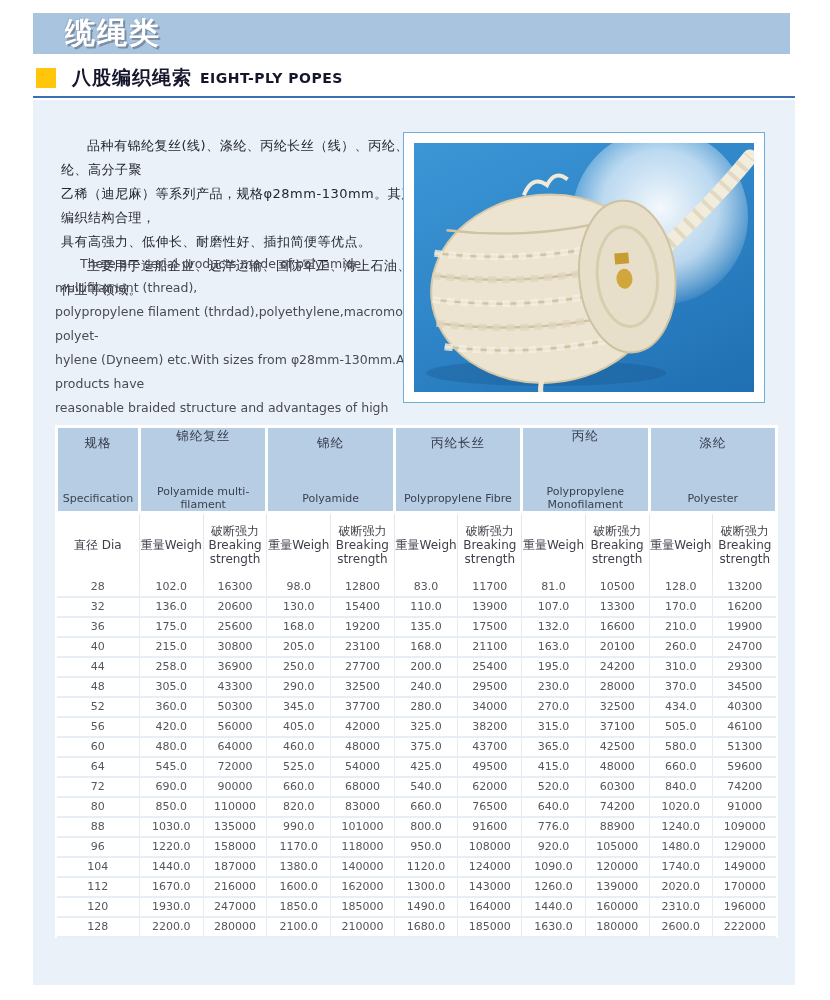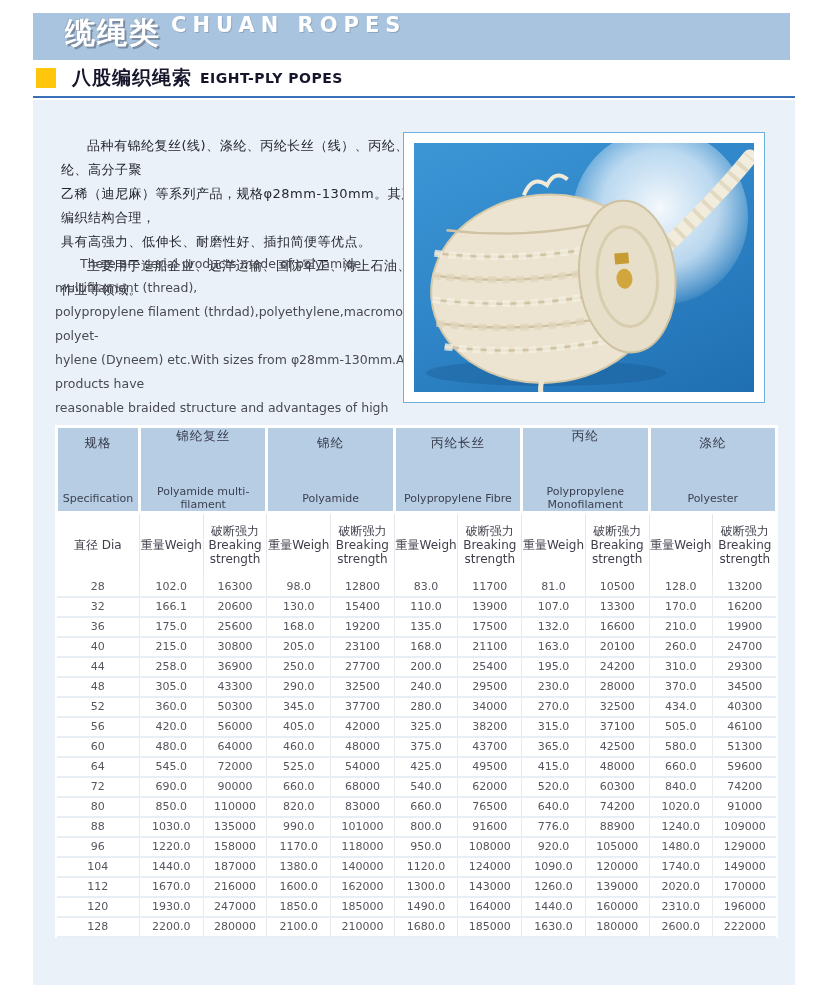--- a/index.html
+++ b/index.html
@@ -1,21 +1,21 @@
 <!DOCTYPE html>
 <html><head>
 <meta charset="utf-8">
 <style>
   * { margin:0; padding:0; box-sizing:border-box; }
   body { background:#ffffff; font-family:"DejaVu Sans","Liberation Sans",sans-serif; }
   .page { position:relative; width:830px; height:1000px; background:#ffffff; overflow:hidden; }
 
   
-  .banner { position:absolute; left:33px; top:13px; width:757px; height:47px;
-            background:#a9c4de; display:flex; padding-left:32px; }
+  .banner { position:absolute; left:33px; top:13px; width:757px; height:41px;
+            background:#a9c4de; display:flex; align-items:center; padding-left:32px; }
   .banner-zh { font-size:30px; font-weight:bold; color:#ffffff; letter-spacing:2px;
                text-shadow:2px 2px 0 #7b8da3, -1px -1px 0 #9db4cc; }
   .banner-en { font-size:21px; font-weight:bold; color:#ffffff; letter-spacing:6px;
                margin-left:10px; text-shadow:1px 1px 0 #8fa6bd; }
 
   
   .section-row { position:absolute; left:36px; top:66px; height:24px; display:flex; align-items:center; }
   .marker { width:20px; height:20px; background:#ffc60b; margin-right:16px; }
   .section-zh { font-size:19px; font-weight:bold; color:#15162b; letter-spacing:1px; }
   .section-en { font-size:14px; font-weight:bold; color:#15162b; margin-left:8px; letter-spacing:0.5px; }
@@ -56,21 +56,20 @@
             border-bottom:2px solid #e7eef6; background:#ffffff; }
   td.data:last-child { border-right:none; }
 </style>
 </head>
 <body>
 
 <div class="page">
 
   <div class="banner">
     <span class="banner-zh">缆绳类</span>
-    <span class="banner-en">CHUAN ROPES</span>
   </div>
 
   <div class="section-row">
     <span class="marker"></span>
     <span class="section-zh">八股编织绳索</span>
     <span class="section-en">EIGHT-PLY POPES</span>
   </div>
   <div class="rule"></div>
 
   <div class="content">
@@ -217,21 +216,21 @@
             <td class="data">12800</td>
             <td class="data">83.0</td>
             <td class="data">11700</td>
             <td class="data">81.0</td>
             <td class="data">10500</td>
             <td class="data">128.0</td>
             <td class="data">13200</td>
           </tr>
           <tr>
             <td class="data">32</td>
-            <td class="data">166.1</td>
+            <td class="data">136.0</td>
             <td class="data">20600</td>
             <td class="data">130.0</td>
             <td class="data">15400</td>
             <td class="data">110.0</td>
             <td class="data">13900</td>
             <td class="data">107.0</td>
             <td class="data">13300</td>
             <td class="data">170.0</td>
             <td class="data">16200</td>
           </tr>

